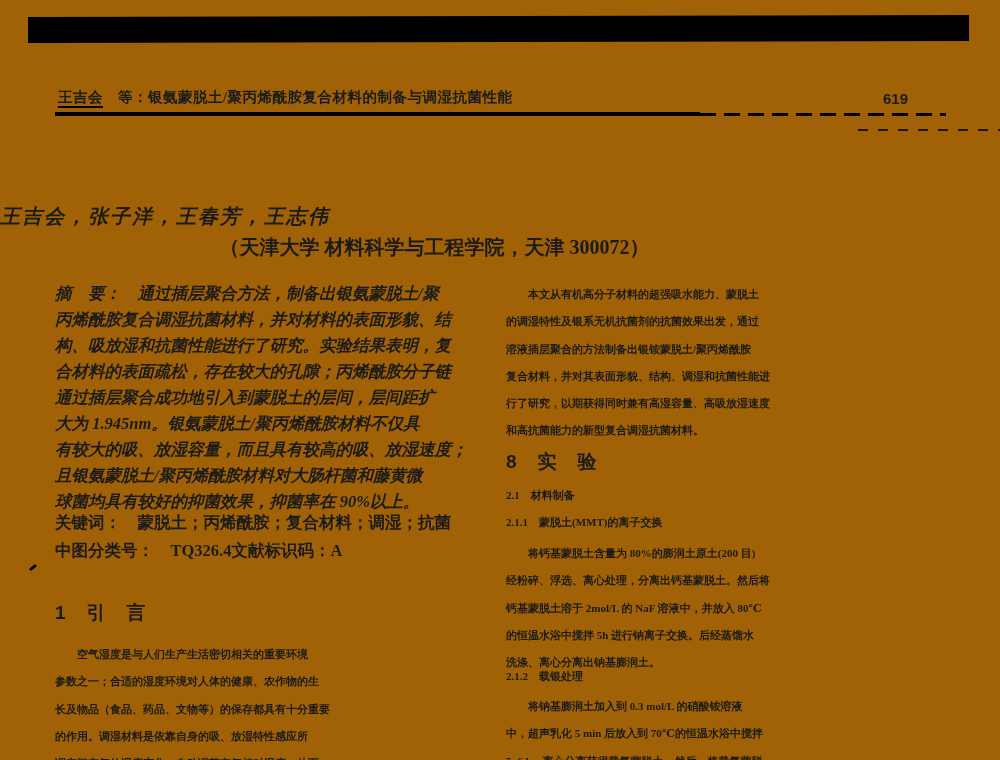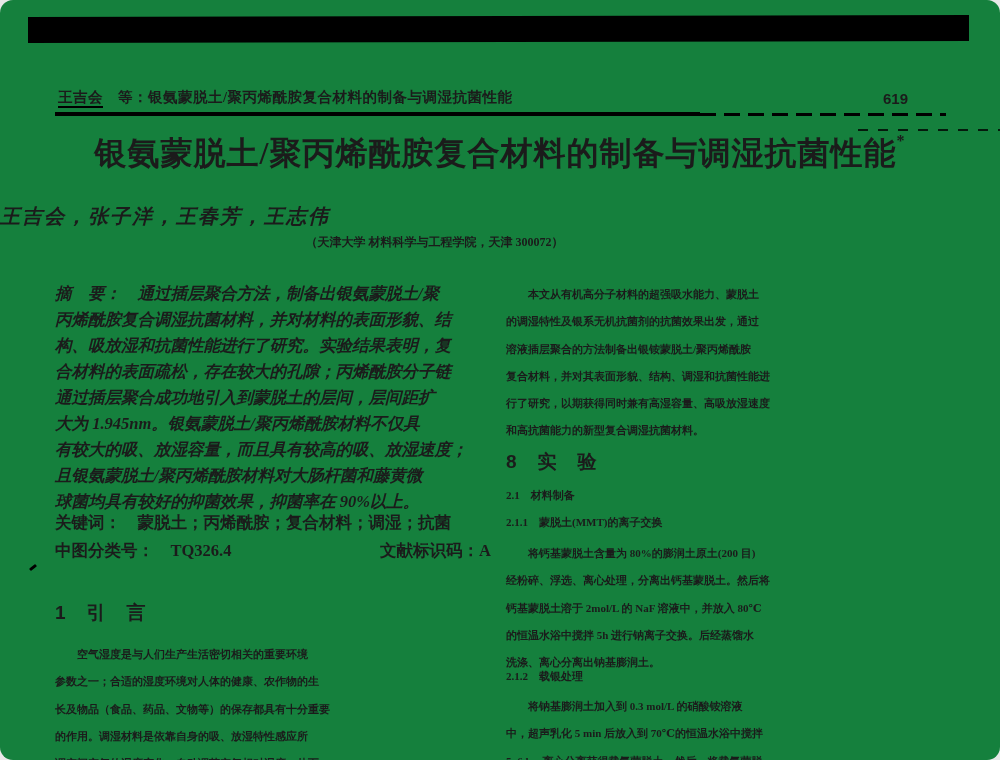--- a/index.html
+++ b/index.html
@@ -1,47 +1,46 @@
 <!DOCTYPE html>
 <html><head>
 <meta charset="utf-8">
 <style>
   html,body{margin:0;padding:0;background:#e8e8e8;}
   .page{
     position:relative;width:1000px;height:760px;margin:0 auto;
-    background:#15803d;overflow:hidden;color:#1b1b1b;
+    background:#a16207;overflow:hidden;color:#1b1b1b;
     font-family:"Liberation Serif","DejaVu Serif",serif;
-    border-radius:13px;
   }
   
   .topbar{position:absolute;left:28px;top:16px;width:941px;height:26px;background:#000;transform:skewY(-0.12deg);}
   
   .runhead{position:absolute;left:58px;top:88px;font-size:14.5px;font-weight:700;letter-spacing:0.5px;white-space:nowrap;}
   .author-u{border-bottom:2px solid #000;padding-bottom:1px;}
   .pageno{position:absolute;left:883px;top:90px;font-size:15px;font-weight:700;font-family:"Liberation Sans","DejaVu Sans",sans-serif;}
   .rule-solid{position:absolute;left:55px;top:112px;width:645px;height:4px;background:#000;}
   .rule-dash{position:absolute;left:700px;top:113px;width:246px;height:3px;
     background:repeating-linear-gradient(90deg,#000 0 16px,transparent 16px 24px);}
   .rule-dash2{position:absolute;left:858px;top:129px;width:142px;height:2px;
     background:repeating-linear-gradient(90deg,#000 0 10px,transparent 10px 20px);opacity:.8;}
   
   .title{position:absolute;left:0;top:132px;width:1000px;text-align:center;
     font-size:32px;font-weight:700;letter-spacing:1px;white-space:nowrap;}
   .title sup{font-size:16px;vertical-align:18px;}
   .authors{position:absolute;left:0;top:203px;width:1000px;text-align:left;
     font-size:20px;font-weight:700;font-style:italic;letter-spacing:2px;}
   .affil{position:absolute;left:0;top:234px;width:869px;text-align:center;
-    font-size:12px;font-weight:600;}
+    font-size:20px;font-weight:600;}
   
   .lblock{position:absolute;left:55px;width:436px;}
   .rblock{position:absolute;left:506px;width:442px;}
   .lines{white-space:pre-line;}
   .abstract{font-size:16.5px;line-height:26px;font-weight:600;font-style:italic;}
   .meta{font-size:16.5px;line-height:22px;font-weight:700;}
-  .flexrow{display:flex;justify-content:space-between;}
+  .flexrow{display:flex;}
   .h1{font-size:19px;font-weight:700;font-family:"Liberation Sans","DejaVu Sans",sans-serif;letter-spacing:1px;}
   .h2{font-size:11px;font-weight:700;font-family:Liberation Serif, serif;}
   .body{font-size:11px;line-height:27.3px;font-weight:600;}
   
   .tick{position:absolute;left:29px;top:566px;width:8px;height:3px;background:#000;transform:rotate(-38deg);border-radius:1px;}
 </style>
 </head>
 <body>
 
 <div class="page">
@@ -49,21 +48,20 @@
   <div class="topbar"></div>
 
   <div class="runhead"><span class="author-u">王吉会</span><span>　等：银氨蒙脱土/聚丙烯酰胺复合材料的制备与调湿抗菌性能</span></div>
 
   <div class="pageno">619</div>
 
   <div class="rule-solid"></div>
   <div class="rule-dash"></div>
   <div class="rule-dash2"></div>
 
-  <div class="title"><span>银氨蒙脱土/聚丙烯酰胺复合材料的制备与调湿抗菌性能</span><sup>*</sup></div>
 
   <div class="authors">王吉会，张子洋，王春芳，王志伟</div>
 
   <div class="affil">（天津大学 材料科学与工程学院，天津 300072）</div>
 
   <div class="lblock abstract lines" style="top:281px">摘　要：　通过插层聚合方法，制备出银氨蒙脱土/聚
 丙烯酰胺复合调湿抗菌材料，并对材料的表面形貌、结
 构、吸放湿和抗菌性能进行了研究。实验结果表明，复
 合材料的表面疏松，存在较大的孔隙；丙烯酰胺分子链
 通过插层聚合成功地引入到蒙脱土的层间，层间距扩

